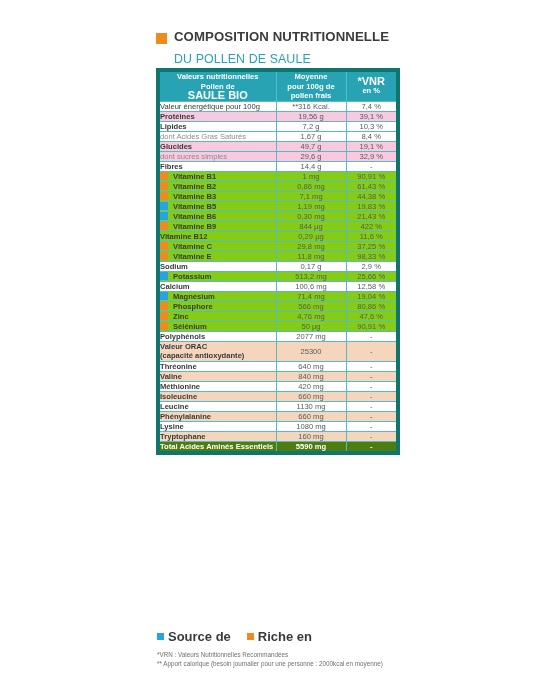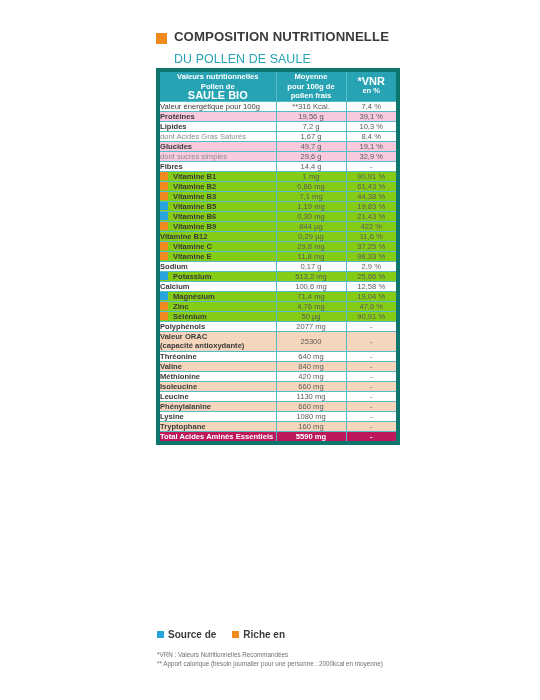--- a/index.html
+++ b/index.html
@@ -75,38 +75,38 @@
     font-size:7.6px;text-align:center;padding:3.5px 2px;
     color:#5a5a5a;line-height:9px;
   }
 
   
   .r-white  td{background:#ffffff;}
   .r-pink   td{background:#F9C9DD;}
   .r-yellow td{background:#84cc16;}
   .r-blue   td{background:#84cc16;}
   .r-peach  td{background:#F5D6BD;}
-  .r-total  td{background:#be185d;}
+  .r-total  td{background:#4d7c0f;}
   .r-total .lbl,.r-total .val,.r-total .vnr{
     color:#ffffff;font-weight:bold;
   }
 
   
   .lblwrap{display:flex;align-items:flex-start;gap:5px;}
   .mk{width:8px;height:8px;flex:0 0 auto;display:inline-block;}
   .mk.orange{background:#F08A1E;}
   .mk.blue{background:#29A3DC;}
 
   .two-line{line-height:9.5px;}
 
   
   .legend{
     position:absolute;left:157px;top:629px;
     display:flex;align-items:center;gap:16px;
-    font-size:10px;font-weight:bold;color:#3a3a3a;
+    font-size:13px;font-weight:bold;color:#3a3a3a;
   }
   .legend-item{display:flex;align-items:center;gap:4px;}
   .legend-sq{width:7px;height:7px;display:inline-block;}
   .legend-sq.blue{background:#29A3DC;}
   .legend-sq.orange{background:#F08A1E;}
 
   
   .notes{
     position:absolute;left:157px;top:650px;width:320px;
     font-size:6.3px;color:#6f6f6f;line-height:9px;
@@ -338,20 +338,30 @@
               <span>Magnésium</span>
             </div>
           </td>
           <td class="val">71,4 mg</td>
           <td class="vnr">19,04 %</td>
         </tr>
         <tr class="r-blue">
           <td class="lbl b">
             <div class="lblwrap">
               <span class="mk orange"></span>
+              <span>Phosphore</span>
+            </div>
+          </td>
+          <td class="val">566 mg</td>
+          <td class="vnr">80,86 %</td>
+        </tr>
+        <tr class="r-blue">
+          <td class="lbl b">
+            <div class="lblwrap">
+              <span class="mk orange"></span>
               <span>Zinc</span>
             </div>
           </td>
           <td class="val">4,76 mg</td>
           <td class="vnr">47,6 %</td>
         </tr>
         <tr class="r-blue">
           <td class="lbl b">
             <div class="lblwrap">
               <span class="mk orange"></span>

